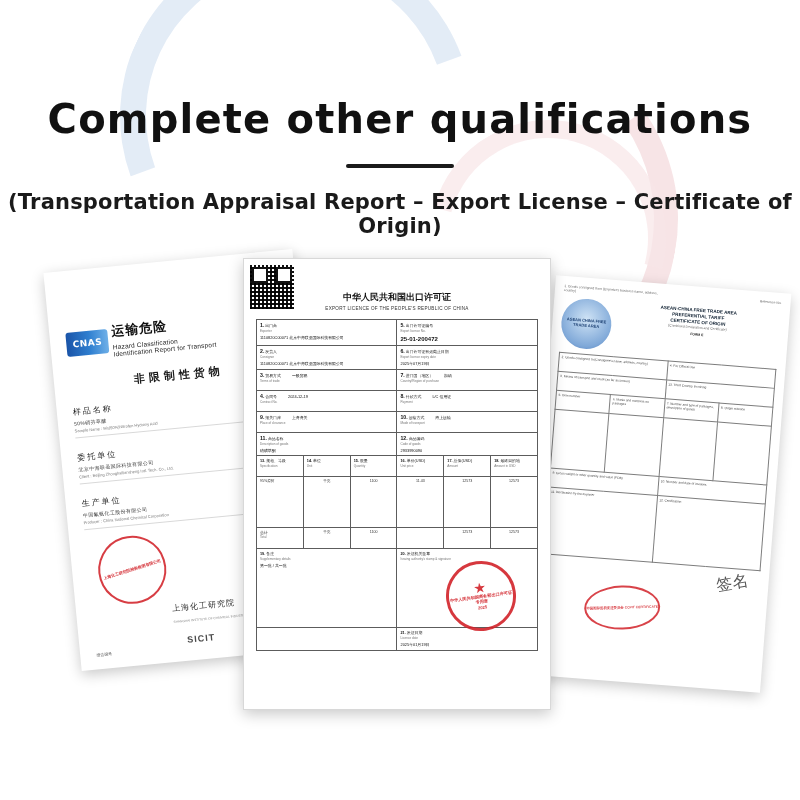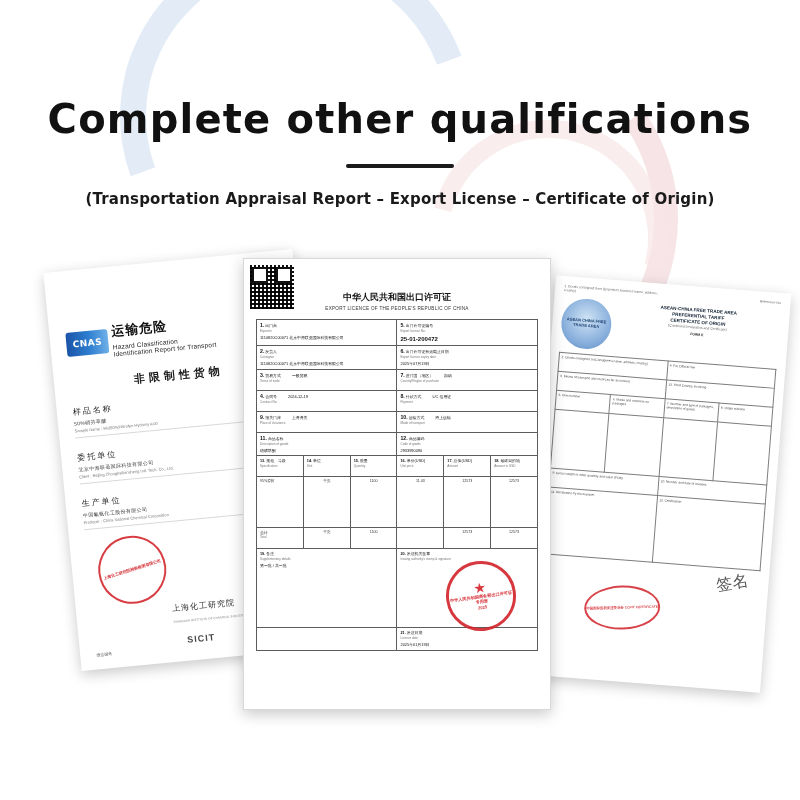--- a/index.html
+++ b/index.html
@@ -95,21 +95,21 @@
   }
   .divider {
     width: 108px;
     height: 4px;
     background: #1a1a1a;
     margin: 22px auto 0 auto;
     border-radius: 2px;
   }
   .subtitle {
     margin: 22px 0 0 0;
-    font-size: 15px;
+    font-size: 21px;
     font-weight: 700;
     color: #1a1a1a;
     letter-spacing: .2px;
     font-family: "DejaVu Sans", sans-serif;
   }
 
   
   .stage {
     position: absolute;
     left: 0;

